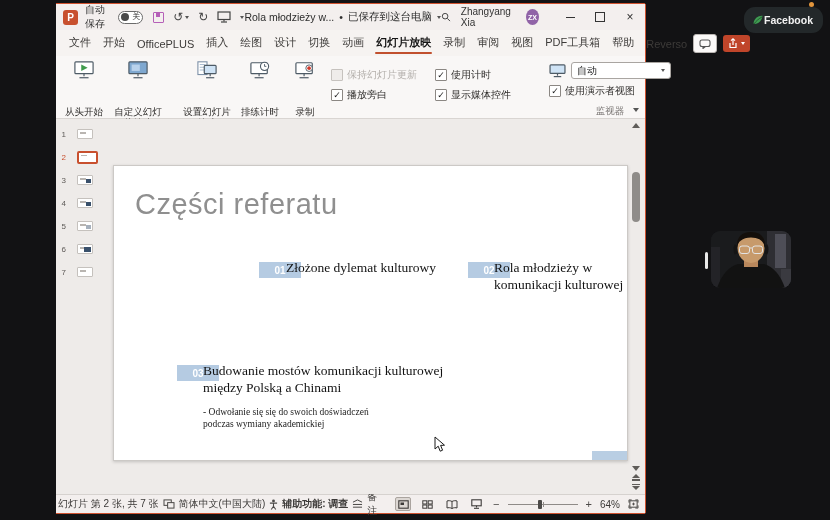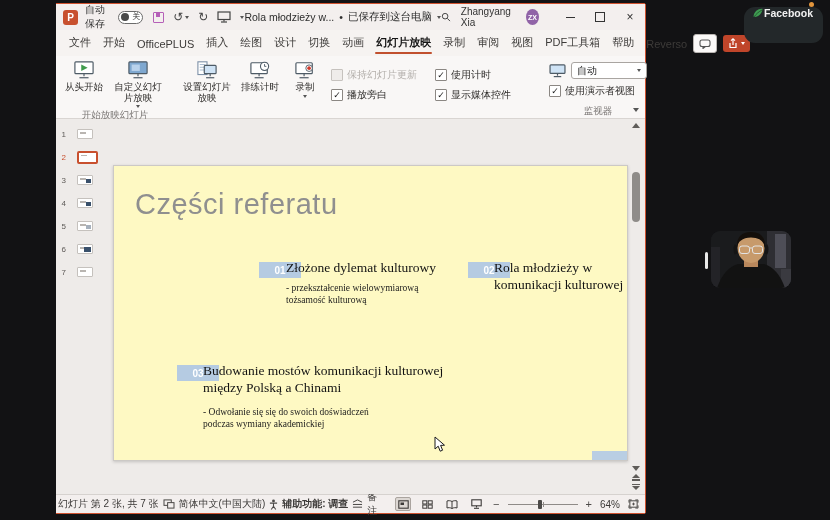--- a/index.html
+++ b/index.html
@@ -42,46 +42,46 @@
   .tabrow-right{margin-left:auto;display:flex;align-items:center;gap:6px;padding:0 6px 3px 0;}
   .comment-btn{width:22px;height:17px;border:1px solid #b9b5b2;border-radius:3px;display:flex;align-items:center;justify-content:center;background:#fbf9f8;}
   .share-btn{height:17px;border-radius:3px;background:#c0452a;display:flex;align-items:center;justify-content:center;gap:3px;padding:0 5px;}
   .share-btn .chev{border-top-color:#fff;}
 
   
   .ribbon{height:62px;background:#f9f7f6;border-bottom:1px solid #d9d5d2;display:flex;align-items:stretch;padding-left:20px;position:relative;flex:none;}
   .rgroup{display:flex;flex-direction:column;}
   .rbtns{display:flex;align-items:flex-start;flex:1;padding-top:3px;}
   .glabel{height:13px;font-size:9.5px;color:#7a7674;text-align:center;line-height:11px;}
-  .rbtn{display:flex;flex-direction:column;align-items:center;font-size:9.5px;color:#2f2d2b;line-height:10.5px;text-align:center;padding:1px 3px;}
+  .rbtn{display:flex;flex-direction:column;align-items:center;font-size:9.5px;color:#2f2d2b;line-height:10.5px;text-align:center;padding:1px 3px;gap:25px;}
   .rbtn .lbl{margin-top:2px;}
   .rsep{width:1px;background:#ddd9d6;margin:4px 5px;}
   .cbgrid{display:grid;grid-template-columns:104px 104px;grid-auto-rows:20px;align-items:center;margin-left:6px;margin-top:6px;}
   .cbitem{display:flex;align-items:center;gap:4px;font-size:10px;color:#2f2d2b;white-space:nowrap;}
   .cbbox{width:10px;height:10px;border:1px solid #8b8musz;border:1px solid #8b8783;background:#fff;border-radius:1px;display:flex;align-items:center;justify-content:center;font-size:9px;color:#222;line-height:1;flex:none;}
   .cbitem.checked .cbbox::after{content:"✓";font-size:9px;color:#1f1f1f;}
   .cbitem.disabled{color:#b3afab;}
   .cbitem.disabled .cbbox{border-color:#c6c2be;background:#efecea;}
   .mon-rows{display:flex;flex-direction:column;gap:5px;padding-top:6px;flex:1;}
   .mon-row1{display:flex;align-items:center;gap:5px;}
-  .dropdown{width:76px;height:17px;border:1px solid #a9a5a1;border-radius:3px;background:#fff;display:flex;align-items:center;justify-content:space-between;padding:0 5px;font-size:10px;color:#222;box-sizing:border-box;}
+  .dropdown{width:100px;height:17px;border:1px solid #a9a5a1;border-radius:3px;background:#fff;display:flex;align-items:center;justify-content:space-between;padding:0 5px;font-size:10px;color:#222;box-sizing:border-box;}
   .ribbon-collapse{position:absolute;right:6px;bottom:6px;}
 
   
   .content{flex:1;display:flex;background:#eeebe9;position:relative;min-height:0;}
   .thumbs{width:70px;flex:none;padding-top:8px;display:flex;flex-direction:column;gap:9px;}
   .thumb-item{display:flex;align-items:center;gap:11px;padding-left:16px;height:14px;}
   .thumb-item .num{width:9px;font-size:8px;color:#5d5a57;text-align:right;flex:none;}
   .mini{width:16px;height:10px;background:#fff;border:1px solid #c5c1bd;border-radius:1px;position:relative;box-sizing:border-box;}
   .mini .mark{position:absolute;left:2px;top:2px;width:6px;height:1.5px;background:#b9b5b1;}
   .mini .img{position:absolute;right:1px;bottom:1px;width:5px;height:4px;background:#39506b;}
   .thumb-item.sel .num{color:#c8502e;}
   .thumb-item.sel .mini{width:21px;height:13px;border:2px solid #c8502e;border-radius:2px;}
 
-  .canvas{position:absolute;left:72px;top:46px;width:515px;height:296px;background:#fef9c3;
+  .canvas{position:absolute;left:72px;top:46px;width:515px;height:296px;background:#ffffff;
     border:1px solid #ccc9c6;box-shadow:0 1px 3px rgba(0,0,0,.18);box-sizing:border-box;}
   .slide-title{position:absolute;left:21px;top:22px;font-size:29px;color:#8f8f8f;letter-spacing:.5px;}
   .numbox{position:absolute;width:42px;height:16px;background:#b5cbe2;color:#fff;font-size:10px;font-weight:bold;
     display:flex;align-items:center;justify-content:center;}
   .heading{position:absolute;font-family:"Liberation Serif",serif;font-size:13.5px;color:#121212;line-height:16.5px;}
   .subtext{position:absolute;font-family:"Liberation Serif",serif;font-size:9.5px;color:#1c1c1c;line-height:11.5px;}
   .slide-footer-bar{position:absolute;right:0px;bottom:0px;width:35px;height:9px;background:#b9cee3;}
   .cursor{position:absolute;left:320px;top:270px;}
 
   .vscroll{position:absolute;right:3px;top:2px;bottom:2px;width:13px;display:flex;flex-direction:column;align-items:center;}
@@ -99,22 +99,22 @@
   .sb-right{margin-left:auto;display:flex;align-items:center;gap:8px;}
   .viewbtn{width:17px;height:14px;display:flex;align-items:center;justify-content:center;border-radius:2px;}
   .viewbtn.sel{background:#dcd7d3;border:1px solid #aaa49f;box-sizing:border-box;}
   .zoomtrack{width:72px;height:1px;background:#8f8b88;position:relative;}
   .zoomtrack .tick{position:absolute;left:50%;top:-2px;width:1px;height:5px;background:#8f8b88;}
   .zoomtrack .zthumb{position:absolute;left:44%;top:-4px;width:4px;height:9px;background:#4c4a48;border-radius:1px;}
   .zoomsign{font-size:11px;color:#4c4a48;line-height:1;}
 
   
   .black-strip{position:absolute;left:0;top:0;width:56px;height:520px;background:#121214;z-index:5;}
-  .fb-pill{position:absolute;right:7px;top:7px;height:36px;background:#23282a;border-radius:11px;
-    display:flex;padding:0 10px 0 8px;z-index:6;}
+  .fb-pill{position:absolute;right:7px;top:7px;height:26px;background:#23282a;border-radius:11px;
+    display:flex;align-items:center;padding:0 10px 0 8px;z-index:6;}
   .fb-pill .fb-label{color:#f2f2f2;font-size:10.5px;font-weight:bold;}
   .notif-dot{position:absolute;right:16px;top:2px;width:5px;height:5px;border-radius:50%;background:#e2953c;z-index:7;}
   .webcam{position:absolute;left:711px;top:231px;width:80px;height:57px;border-radius:9px;overflow:hidden;z-index:6;background:#191a1c;}
   .cam-handle{position:absolute;left:705px;top:252px;width:3px;height:17px;border-radius:2px;background:#e9e9e9;z-index:7;}
 </style>
 </head>
 <body>
 
 <div class="ppt-window">
 
@@ -361,21 +361,20 @@
             <span class="mark"></span>
           </span>
       </div>
     </div>
 
     <div class="canvas">
       <div class="slide-title">Części referatu</div>
 
       <div class="numbox" style="left:145px;top:96px;">01</div>
       <div class="heading" style="left:172px;top:94px;width:170px;">Złożone dylemat kulturowy</div>
-      <div class="subtext" style="left:172px;top:117px;width:158px;">- przekształcenie wielowymiarową tożsamość kulturową</div>
 
       <div class="numbox" style="left:354px;top:96px;">02</div>
       <div class="heading" style="left:380px;top:94px;width:150px;">Rola młodzieży w komunikacji kulturowej</div>
 
       <div class="numbox" style="left:63px;top:199px;">03</div>
       <div class="heading" style="left:89px;top:197px;width:250px;">Budowanie mostów komunikacji kulturowej między Polską a Chinami</div>
       <div class="subtext" style="left:89px;top:241px;width:190px;">- Odwołanie się się do swoich doświadczeń podczas wymiany akademickiej</div>
 
       <div class="slide-footer-bar"></div>
 

